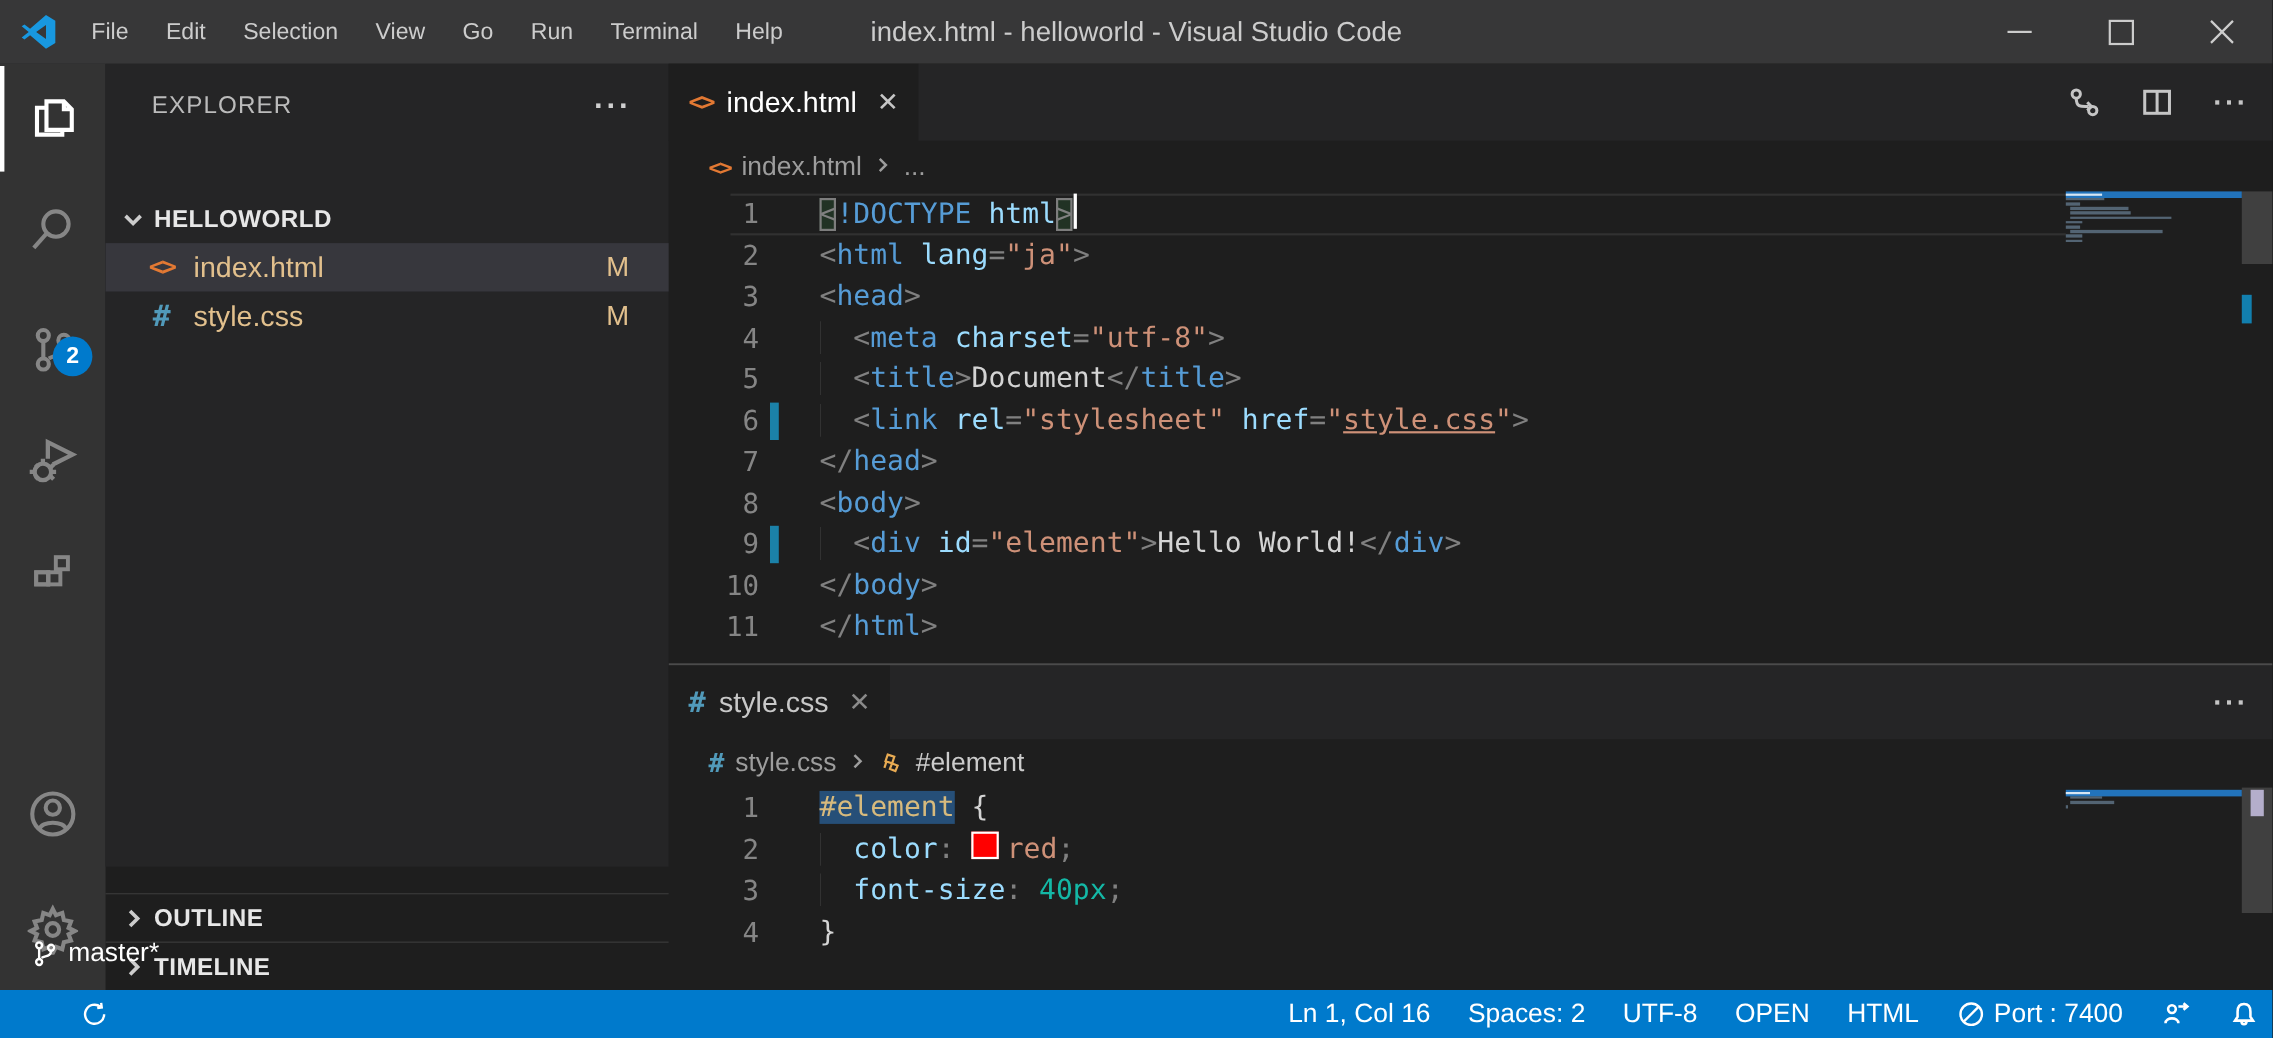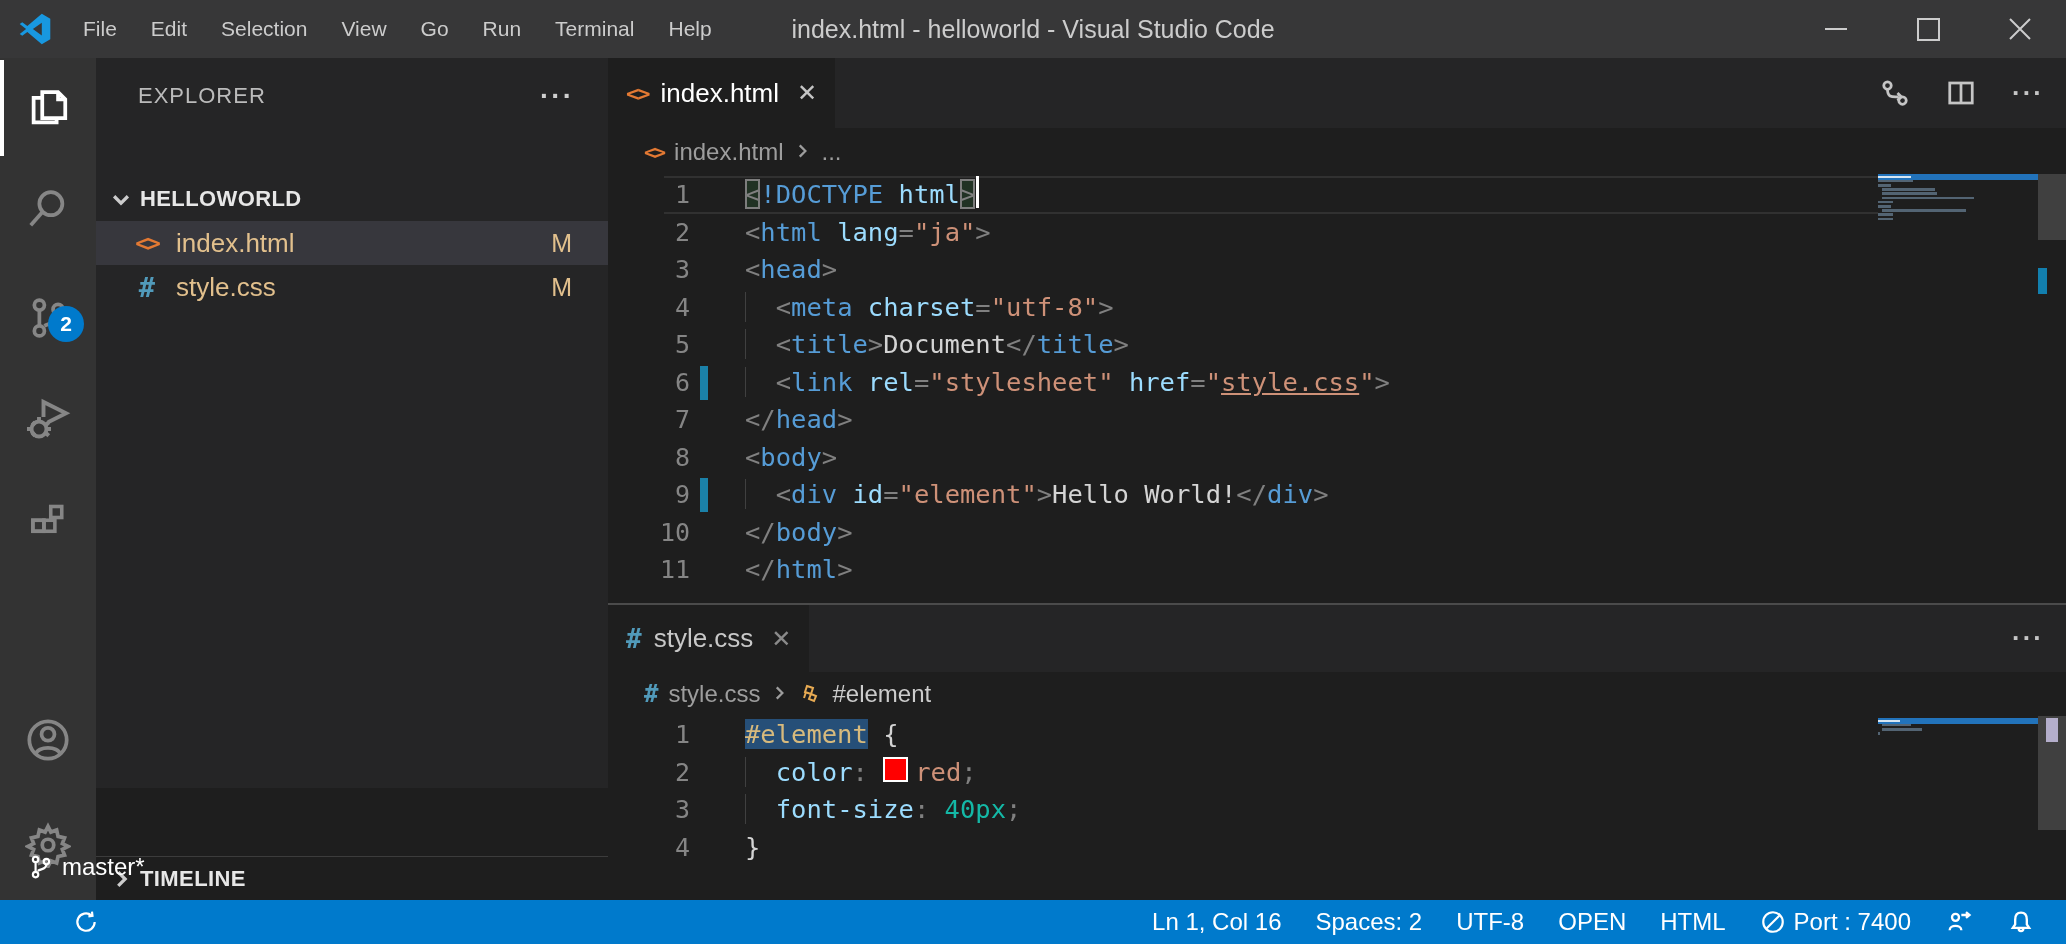--- a/index.html
+++ b/index.html
@@ -77,21 +77,21 @@
   .mrow{position:absolute;height:2.6px;background:rgba(128,158,186,.55);}
   .mhl{position:absolute;left:0;width:160px;height:6px;background:#2273bb;}
   .scroll-thumb{position:absolute;left:1430px;width:28px;background:rgba(121,121,121,.38);}
   .ovr-mark{position:absolute;}
 
   #splitter{position:absolute;left:0;top:545px;width:1458px;height:2px;background:#4b4b4b;}
 
   
   #statusbar{position:absolute;left:0;top:900px;width:2066px;height:44px;background:var(--accent,#007acc);display:flex;align-items:center;color:#ffffff;font-size:24px;}
   .sb-left{display:flex;align-items:center;gap:28px;padding-left:28px;flex-direction:column;}
-  .sb-right{position:absolute;right:0;display:flex;align-items:flex-end;gap:34px;padding-right:31px;}
+  .sb-right{position:absolute;right:0;display:flex;align-items:flex-end;gap:34px;padding-right:12px;}
   .sb-item{display:flex;align-items:center;gap:8px;}
   .sb-item svg{stroke:#ffffff;fill:none;stroke-width:2;}
 </style>
 </head>
 <body>
 
 <div id="win">
 
   <div id="titlebar">
     <svg id="logo" viewBox="0 0 80 80">
@@ -192,20 +192,28 @@
           <span class="ficon html">&lt;&gt;</span>
           <span class="fname">index.html</span>
           <span class="fbadge">M</span>
         </div>
         <div class="file-row" style="top: 207px;">
           <span class="ficon css">#</span>
           <span class="fname">style.css</span>
           <span class="fbadge">M</span>
         </div>
       </div>
+    <div class="section-hdr" id="sec-outline">
+      <span class="chev">
+          <svg width="22" height="22" viewBox="0 0 16 16">
+            <path d="M6 3 L11 8 L6 13"></path>
+          </svg>
+        </span>
+      <span class="lbl">OUTLINE</span>
+    </div>
     <div class="section-hdr" id="sec-timeline">
       <span class="chev">
           <svg width="22" height="22" viewBox="0 0 16 16">
             <path d="M6 3 L11 8 L6 13"></path>
           </svg>
         </span>
       <span class="lbl">TIMELINE</span>
     </div>
   </div>
 

